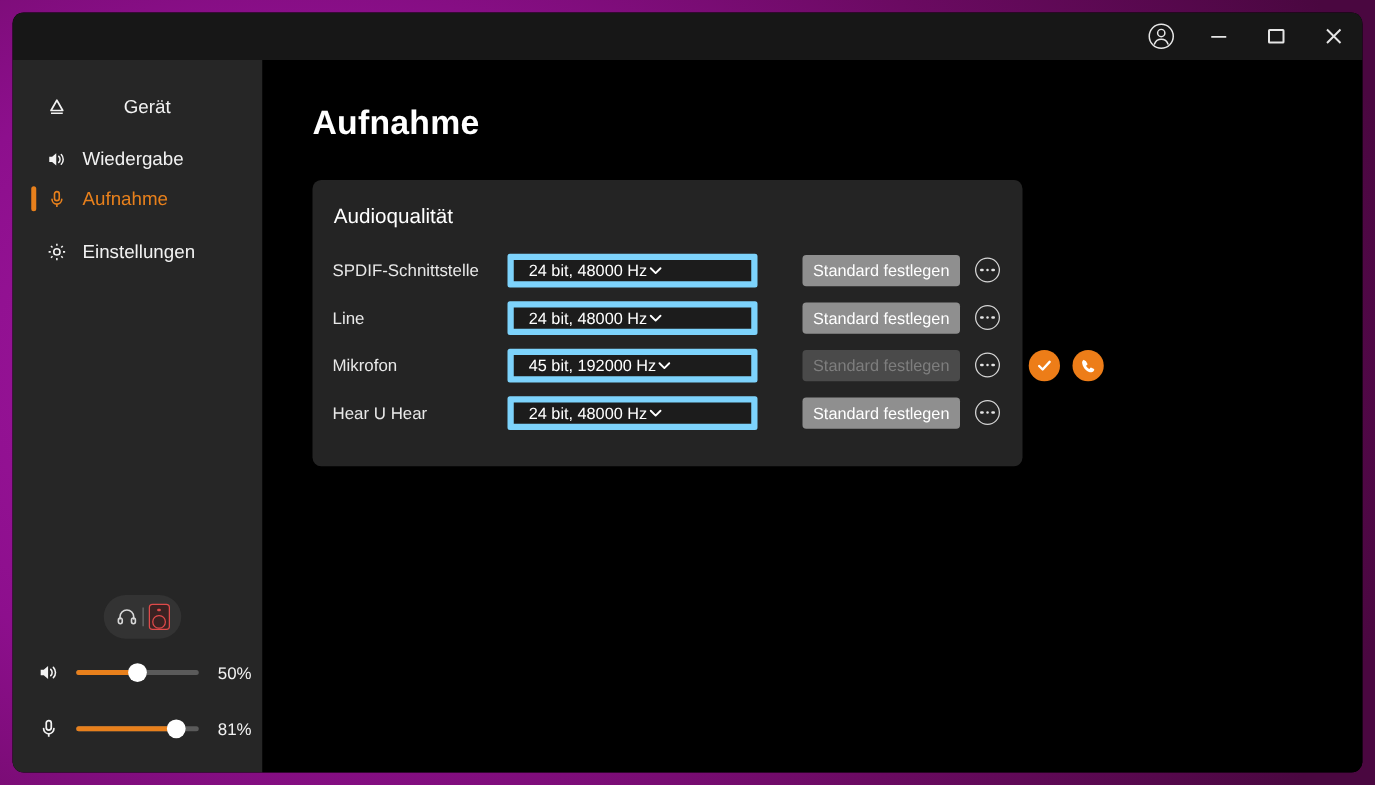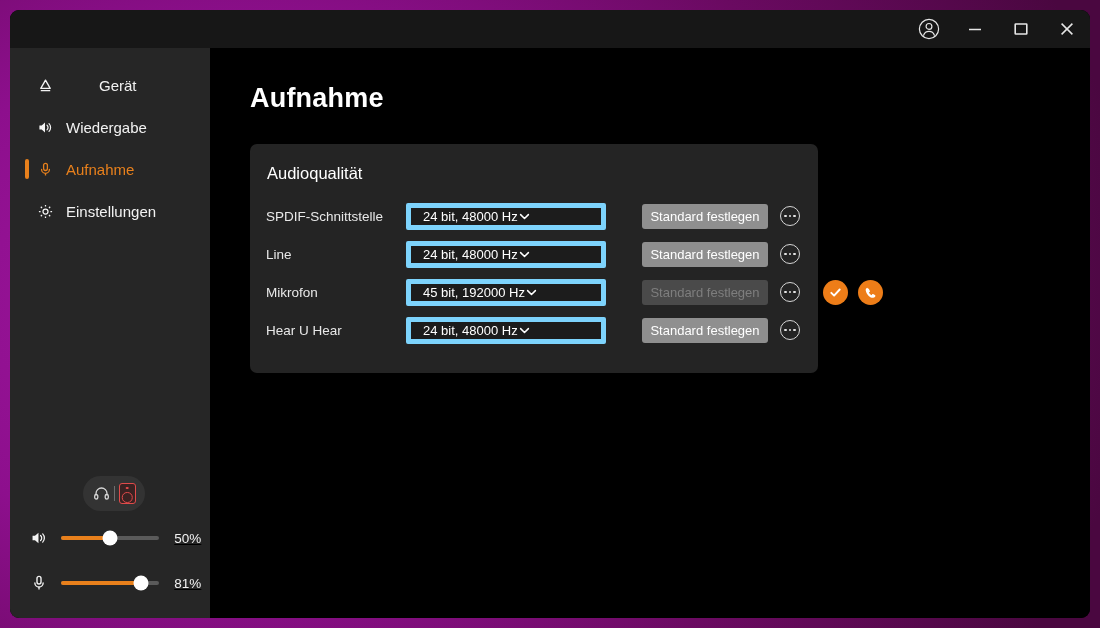--- a/index.html
+++ b/index.html
@@ -186,21 +186,20 @@
     border: 1.6px solid #e04a4a;
   }
 
   
   .slider-area { padding: 0 0 18px 0; }
   .slider-row {
     display: flex;
     align-items: center;
     height: 34px;
     padding-left: 18px;
-    text-decoration: underline;
   }
   .slider-row + .slider-row { margin-top: 11px; align-items: center; }
   .slider-icon {
     width: 22px;
     flex: 0 0 22px;
     display: flex;
     align-items: center;
     justify-content: center;
     margin-right: 11px;
   }
@@ -403,21 +402,21 @@
         <div class="nav-item" style="margin-bottom:10px;gap:33px;">
           <span class="nav-icon">
             <svg width="17" height="17" viewBox="0 0 17 17">
               <path d="M8.5 3.2 L13.2 11.4 H3.8 Z" fill="none" stroke="#f2f2f2" stroke-width="1.35" stroke-linejoin="round"></path>
               <line x1="3.8" y1="13.6" x2="13.2" y2="13.6" stroke="#f2f2f2" stroke-width="1.35"></line>
             </svg>
           </span>
           <span class="nav-label">Gerät</span>
         </div>
 
-        <div class="nav-item" style="margin-bottom:10px;">
+        <div class="nav-item" style="margin-bottom:0;">
           <span class="nav-icon">
             <svg width="17" height="17" viewBox="0 0 17 17">
               <path d="M2.4 6.4 H4.7 L8 3.6 V13.4 L4.7 10.6 H2.4 Z" fill="#f2f2f2"></path>
               <path d="M10 6.1a3.3 3.3 0 0 1 0 4.8" fill="none" stroke="#f2f2f2" stroke-width="1.2" stroke-linecap="round"></path>
               <path d="M12 4.6a5.6 5.6 0 0 1 0 7.8" fill="none" stroke="#f2f2f2" stroke-width="1.2" stroke-linecap="round"></path>
             </svg>
           </span>
           <span class="nav-label">Wiedergabe</span>
         </div>
 

